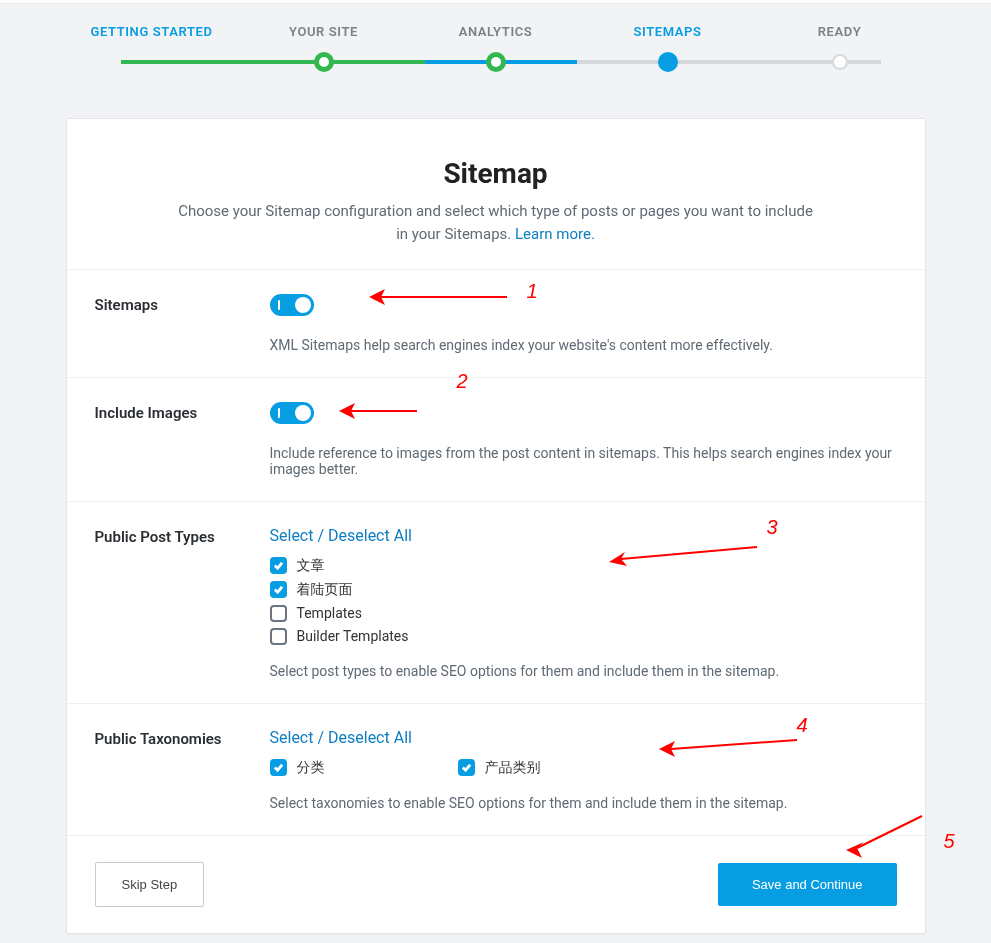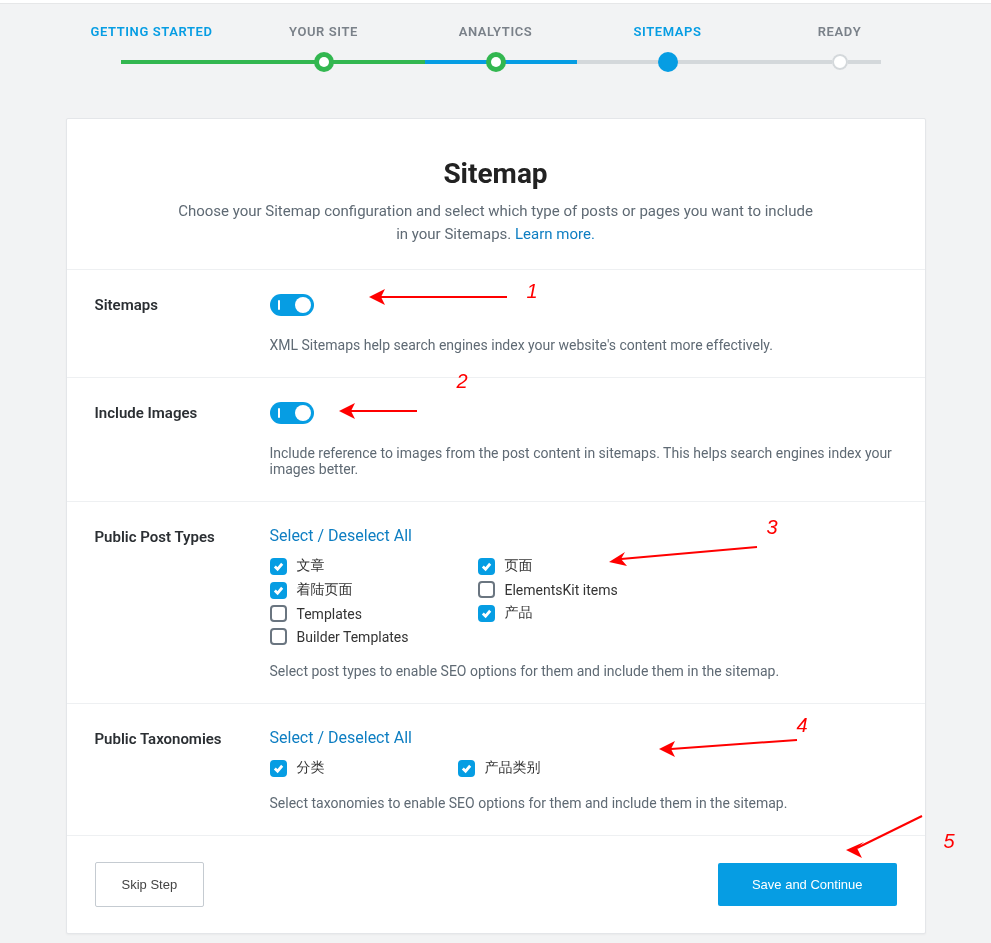--- a/index.html
+++ b/index.html
@@ -72,21 +72,21 @@
     content:""; position:absolute; left:8px; top:6px; width:2px; height:10px; background:#fff; border-radius:1px;
   }
   .toggle::after{
     content:""; position:absolute; right:3px; top:3px; width:16px; height:16px; background:#fff; border-radius:50%;
   }
 
   .link { color:#0e7ec2; font-size:16px; cursor:pointer; display:inline-block; margin-bottom:12px;}
 
   .check-grid { display:flex; gap:18px; }
   .check-col { flex:0 0 190px; display:flex; flex-direction:column; gap:6px; }
-  .check-item { display:flex; align-items:flex-end; gap:10px; font-size:14px; color:#333; cursor:pointer;}
+  .check-item { display:flex; align-items:flex-start; gap:10px; font-size:14px; color:#333; cursor:pointer;}
   .cbox {
     width:17px; height:17px; border-radius:4px; background:#fff;
     border:2px solid #6a7580; display:inline-flex; align-items:center; justify-content:center;
   }
   .cbox.checked { background:#069de3; border-color:#069de3; }
   .cbox.checked svg { display:block; }
   .cbox svg { display:none; width:11px; height:11px; fill:none; stroke:#fff; stroke-width:3; }
 
   
   .panel-footer { border-top:1px solid #eef0f2; padding: 26px 28px; display:flex; justify-content:space-between; align-items:center;}
@@ -207,42 +207,20 @@
               </label>
             <label class="check-item">
                 <span class="cbox"></span>
                 <span>Templates</span>
               </label>
             <label class="check-item">
                 <span class="cbox"></span>
                 <span>Builder Templates</span>
               </label>
           </div>
-          <div class="check-col">
-            <label class="check-item">
-                <span class="cbox checked">
-                  <svg viewBox="0 0 12 12">
-                    <path d="M2 6 L5 9 L10 3"></path>
-                  </svg>
-                </span>
-                <span>页面</span>
-              </label>
-            <label class="check-item">
-                <span class="cbox"></span>
-                <span>ElementsKit items</span>
-              </label>
-            <label class="check-item">
-                <span class="cbox checked">
-                  <svg viewBox="0 0 12 12">
-                    <path d="M2 6 L5 9 L10 3"></path>
-                  </svg>
-                </span>
-                <span>产品</span>
-              </label>
-          </div>
         </div>
         <div class="desc">Select post types to enable SEO options for them and include them in the sitemap.</div>
       </div>
       <svg class="arrow-svg" style="left:540px; top:40px;" width="170" height="30">
         <path class="head" d="M2 20 L18 10 L14 17 L20 24 Z"></path>
         <line x1="14" y1="17" x2="150" y2="5"></line>
       </svg>
       <span class="anno-num" style="left:700px; top:14px;">3</span>
     </div>
 

